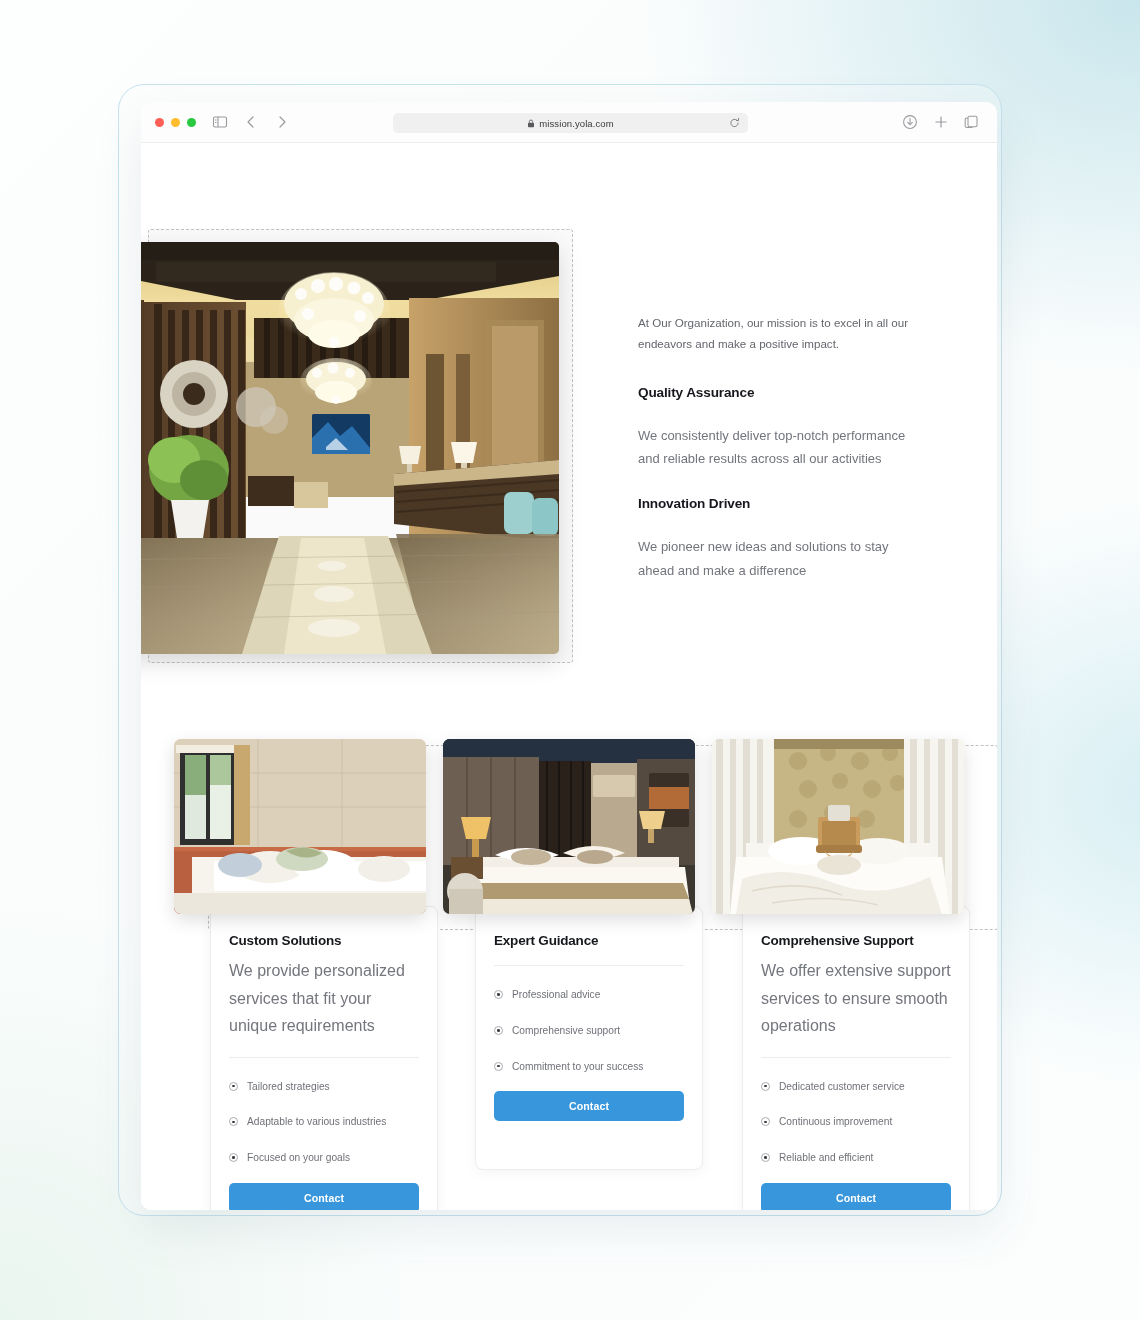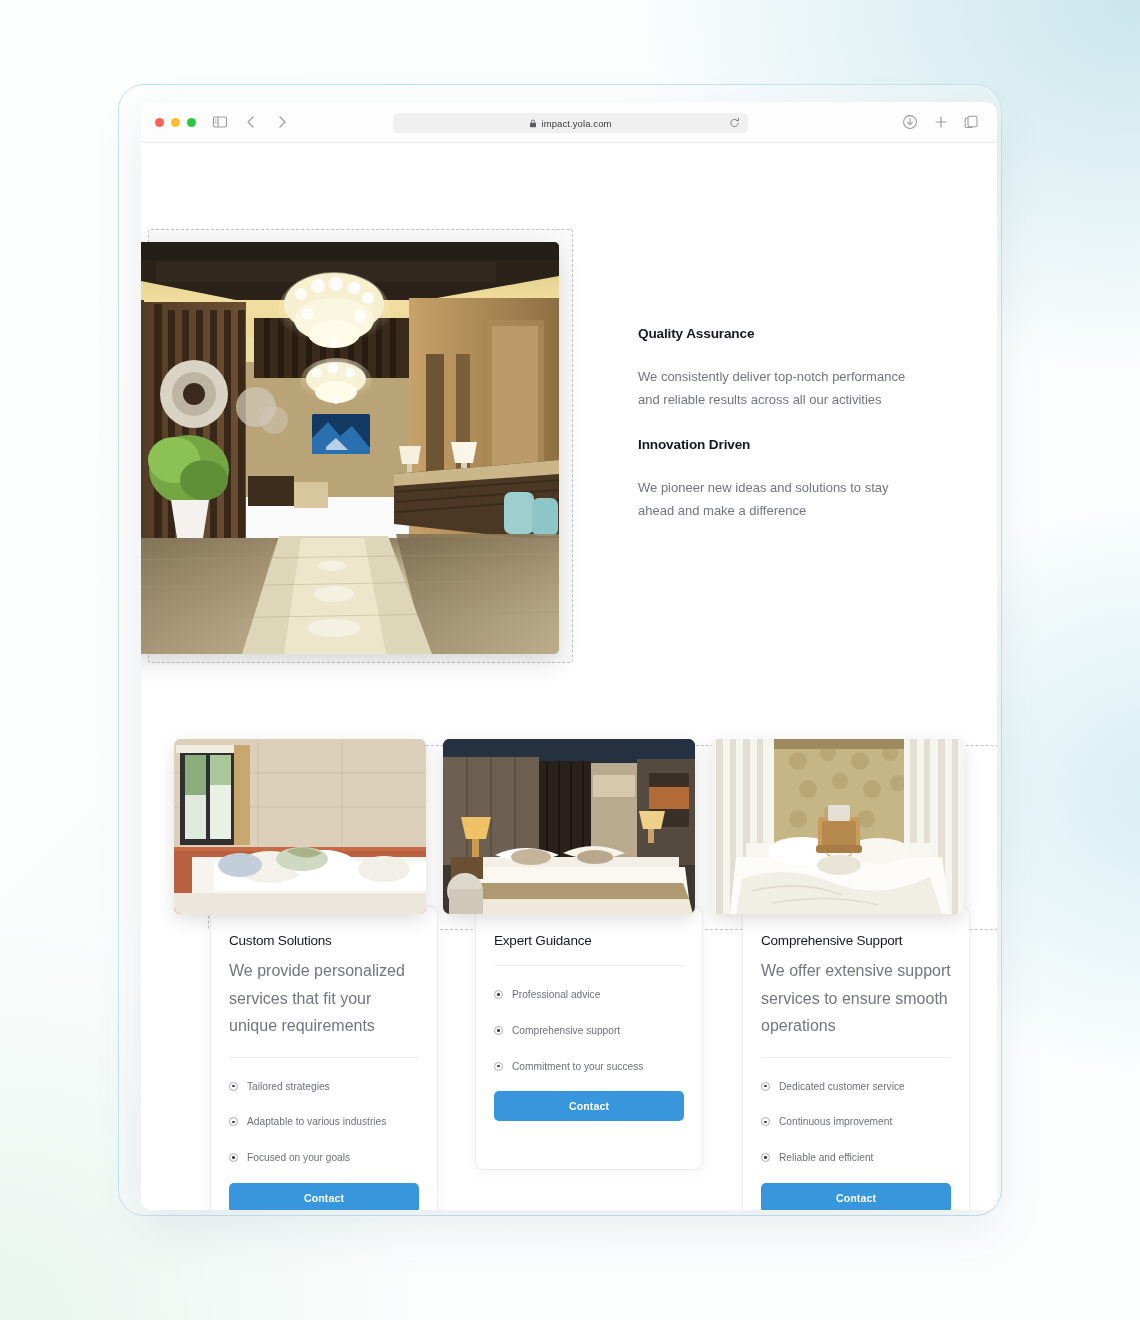--- a/index.html
+++ b/index.html
@@ -203,21 +203,21 @@
     border-radius: 8px;
     padding: 26px 18px 20px 18px;
     box-shadow: 0 3px 14px rgba(0,0,0,0.045);
     z-index: 1;
   }
   .card:nth-child(2) .card-body { margin-left: 32px; }
   .card:nth-child(3) .card-body { margin-left: 30px; }
 
   .card-title {
     font-size: 13.5px;
-    font-weight: 400;
+    font-weight: 700;
     color: #16181d;
     letter-spacing: -0.2px;
   }
   .card-desc {
     margin-top: 9px;
     font-size: 16px;
     line-height: 1.72;
     color: #74767d;
   }
   .card-sep {
@@ -314,21 +314,21 @@
         </svg>
       </span>
 
       <div class="urlbar">
         <span class="lock">
           <svg viewBox="0 0 8 9" fill="none" stroke="currentColor" stroke-width="0.85">
             <rect x="1" y="3.8" width="6" height="4.5" rx="0.8" fill="currentColor" stroke="none"></rect>
             <path d="M2.4 3.8 V2.6 A1.6 1.6 0 0 1 5.6 2.6 V3.8"></path>
           </svg>
         </span>
-        <span class="url-text">impact.yola.com</span>
+        <span class="url-text">mission.yola.com</span>
         <span class="reload">
           <svg viewBox="0 0 12 13" fill="none" stroke="currentColor" stroke-width="1.05" stroke-linecap="round">
             <path d="M10 6.5 A4 4 0 1 1 8.6 3.4"></path>
             <polyline points="10.4,1.4 10.4,3.8 8,3.8"></polyline>
           </svg>
         </span>
       </div>
 
       <div class="tb-icons-right">
         <span class="tb-ic">
@@ -510,20 +510,21 @@
             </g>
             <g stroke="#a2977a" stroke-width="1" opacity="0.35">
               <line x1="0" y1="318" x2="463" y2="312"></line>
               <line x1="0" y1="346" x2="463" y2="338"></line>
               <line x1="0" y1="378" x2="463" y2="370"></line>
             </g>
           </svg>
         </div>
 
         <div class="hero-text">
+          <p class="hero-sub">At Our Organization, our mission is to excel in all our endeavors and make a positive impact.</p>
 
           <div class="feat">
             <div class="feat-h">Quality Assurance</div>
             <div class="feat-p">We consistently deliver top-notch performance and reliable results across all our activities</div>
           </div>
 
           <div class="feat second">
             <div class="feat-h">Innovation Driven</div>
             <div class="feat-p">We pioneer new ideas and solutions to stay ahead and make a difference</div>
           </div>

